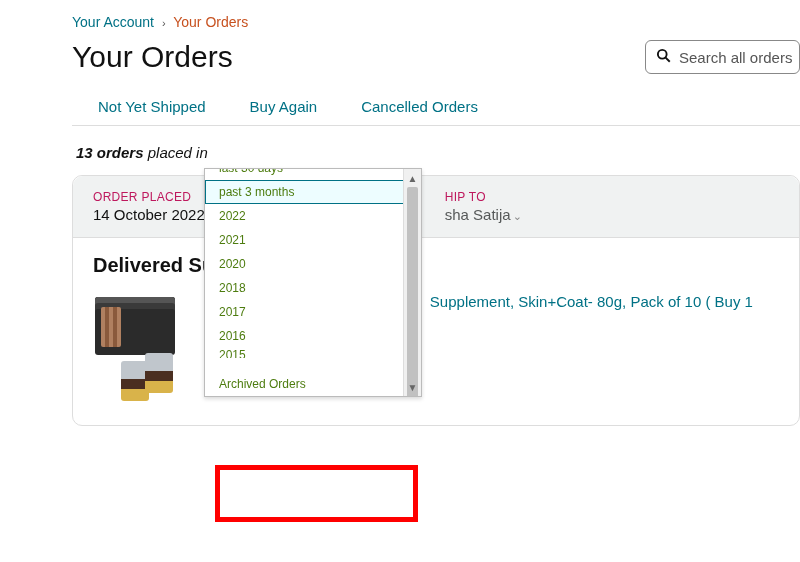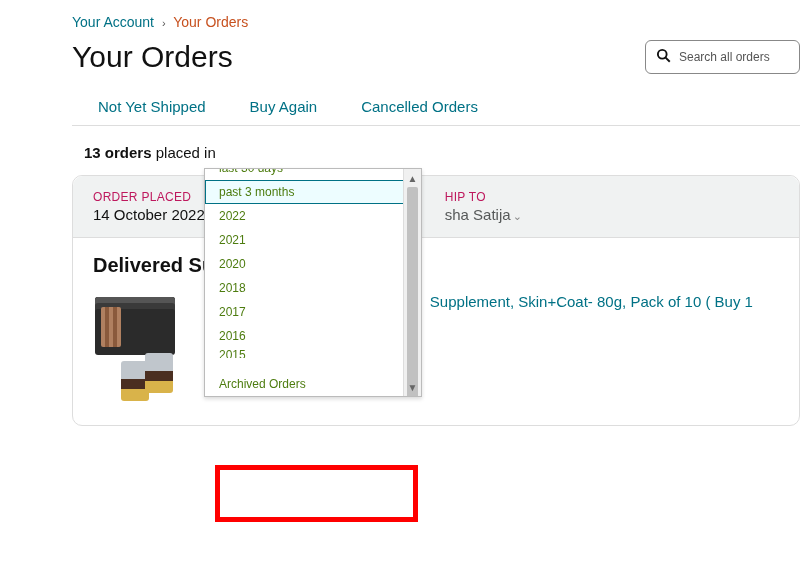--- a/index.html
+++ b/index.html
@@ -39,21 +39,21 @@
     }
     .search-box {
       display: flex;
       align-items: center;
       border: 1px solid #888;
       border-radius: 6px;
       height: 34px;
       padding: 0 10px;
       width: 155px;
       color: #555;
-      font-size: 12px;
+      font-size: 15px;
       white-space: nowrap;
       overflow: hidden;
     }
     .search-box .mag { margin-right: 8px; font-weight: bold; color: #111; font-size: 15px; }
     .tabs {
       display: flex;
       gap: 40px;
       border-bottom: 1px solid #ddd;
       width: 728px;
       padding-bottom: 0;
@@ -67,22 +67,23 @@
     .tab.active {
       color: #111;
       font-weight: 700;
       border-bottom: 3px solid #e47911;
       margin-bottom: -1px;
     }
     .tab:first-child { margin-left: 24px; }
     .filter-row {
       font-size: 15px;
       color: #111;
-      margin: 18px 0 14px 12px;
-      position: relative;
+      margin: 18px 0 14px 4px;
+      position: relative;
+      font-style: italic;
     }
     .filter-row b { font-weight: 700; }
     .order-card {
       border: 1px solid #ddd;
       border-radius: 10px;
       width: 728px;
       overflow: visible;
       position: relative;
     }
     .order-head {

